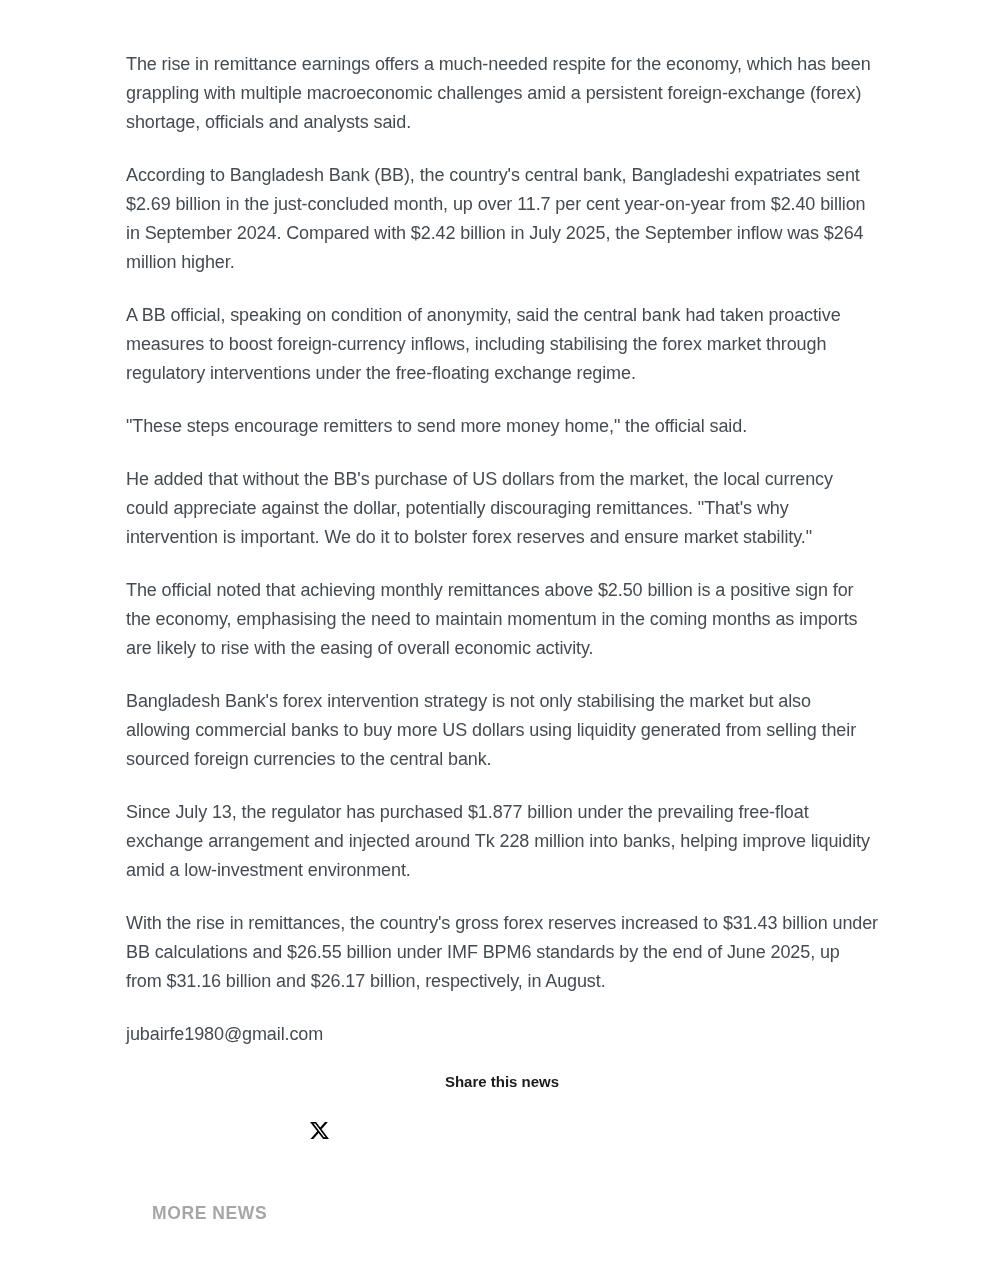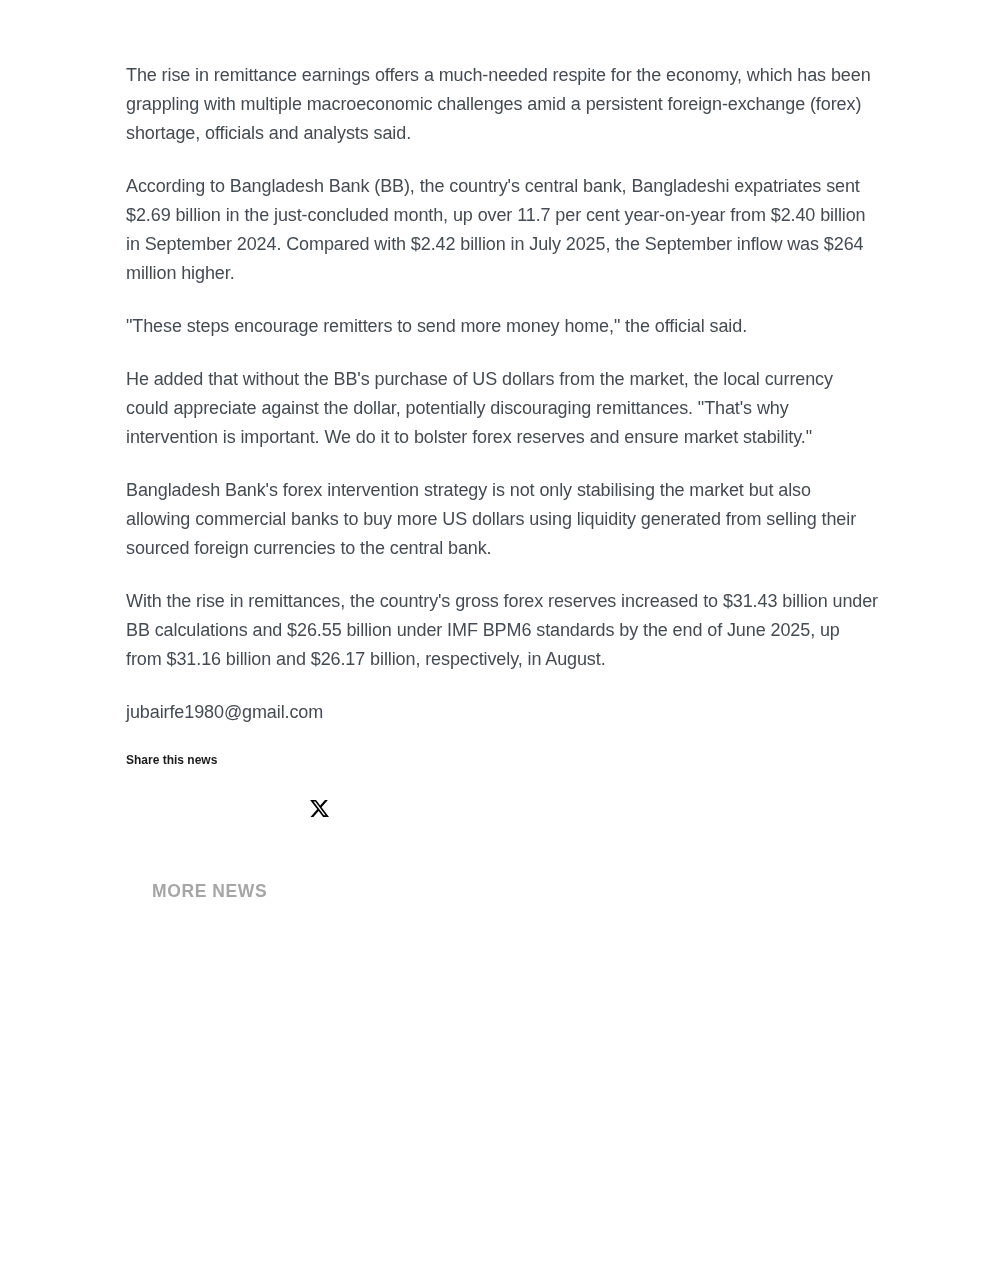--- a/index.html
+++ b/index.html
@@ -10,40 +10,41 @@
   }
   .page {
     width: 989px;
     min-height: 1280px;
     margin: 0 auto;
     background: #ffffff;
     padding: 50px 111px 60px 126px;
     font-family: "Liberation Sans", "DejaVu Sans", sans-serif;
   }
   .article-body p {
-    margin: 11px 0 24px 0;
+    margin: 0 0 24px 0;
     font-size: 18px;
     line-height: 29px;
     color: #454b52;
     letter-spacing: -0.1px;
     text-align: left;
   }
   .author-email {
     margin: 0;
     font-size: 18px;
     line-height: 29px;
     color: #4c5258;
     letter-spacing: -0.1px;
   }
   .share-section {
     margin-top: 1px;
   }
   .share-heading {
     margin: 0;
-    font-size: 12px;
+    text-align: center;
+    font-size: 15px;
     line-height: 18px;
     font-weight: 700;
     color: #1b1b1b;
   }
   .share-buttons-row {
     margin-top: 26px;
     padding-left: 180px;
     height: 26px;
     display: flex;
     align-items: center;
@@ -72,23 +73,26 @@
   }
 </style>
 </head>
 <body>
 
 <main class="page">
 
   <article class="article-body">
     <p>The rise in remittance earnings offers a much-needed respite for the economy, which has been grappling with multiple macroeconomic challenges amid a persistent foreign-exchange (forex) shortage, officials and analysts said.</p>
     <p>According to Bangladesh Bank (BB), the country's central bank, Bangladeshi expatriates sent $2.69 billion in the just-concluded month, up over 11.7 per cent year-on-year from $2.40 billion in September 2024. Compared with $2.42 billion in July 2025, the September inflow was $264 million higher.</p>
+    <p>A BB official, speaking on condition of anonymity, said the central bank had taken proactive measures to boost foreign-currency inflows, including stabilising the forex market through regulatory interventions under the free-floating exchange regime.</p>
     <p>"These steps encourage remitters to send more money home," the official said.</p>
     <p>He added that without the BB's purchase of US dollars from the market, the local currency could appreciate against the dollar, potentially discouraging remittances. "That's why intervention is important. We do it to bolster forex reserves and ensure market stability."</p>
+    <p>The official noted that achieving monthly remittances above $2.50 billion is a positive sign for the economy, emphasising the need to maintain momentum in the coming months as imports are likely to rise with the easing of overall economic activity.</p>
     <p>Bangladesh Bank's forex intervention strategy is not only stabilising the market but also allowing commercial banks to buy more US dollars using liquidity generated from selling their sourced foreign currencies to the central bank.</p>
+    <p>Since July 13, the regulator has purchased $1.877 billion under the prevailing free-float exchange arrangement and injected around Tk 228 million into banks, helping improve liquidity amid a low-investment environment.</p>
     <p>With the rise in remittances, the country's gross forex reserves increased to $31.43 billion under BB calculations and $26.55 billion under IMF BPM6 standards by the end of June 2025, up from $31.16 billion and $26.17 billion, respectively, in August.</p>
     <p class="author-email">jubairfe1980@gmail.com</p>
   </article>
 
   <section class="share-section">
     <h3 class="share-heading">Share this news</h3>
     <div class="share-buttons-row">
       <a class="share-x-button">
         <span style="display:inline-flex;">
           <svg viewBox="0 0 24 24" aria-hidden="true" focusable="false">

